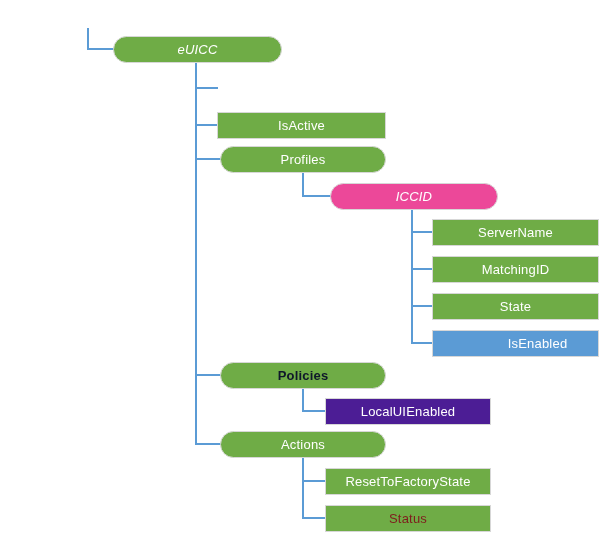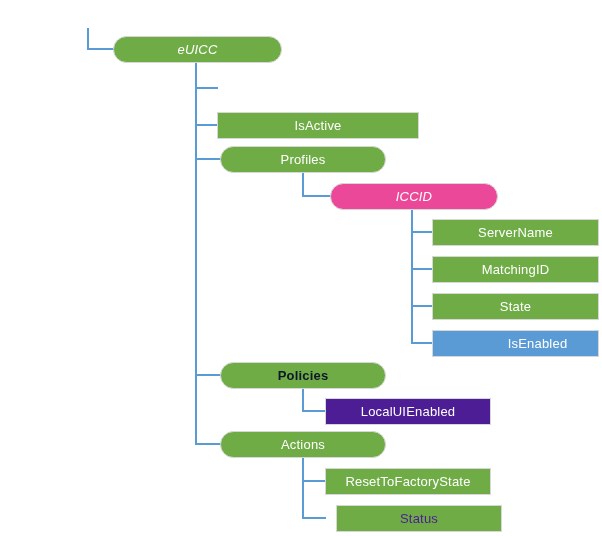--- a/index.html
+++ b/index.html
@@ -93,21 +93,21 @@
         <path d="M 303 458 L 303 518"></path>
         <path d="M 303 481 L 325 481"></path>
         <path d="M 303 518 L 325 518"></path>
       </g>
   </svg>
 
   <div id="node-layer">
       <div class="node green rounded italic" style="left: 113px; top: 36px; width: 169px; height: 27px; background: rgb(111, 172, 70); border-color: rgb(215, 215, 215); color: rgb(255, 255, 255);">
         <span class="node-label">eUICC</span>
       </div>
-      <div class="node green square" style="left: 217px; top: 112px; width: 202px; height: 27px; background: rgb(111, 172, 70); border-color: rgb(215, 215, 215); color: rgb(255, 255, 255);">
+      <div class="node green square" style="left: 217px; top: 112px; width: 169px; height: 27px; background: rgb(111, 172, 70); border-color: rgb(215, 215, 215); color: rgb(255, 255, 255);">
         <span class="node-label">IsActive</span>
       </div>
       <div class="node green rounded" style="left: 220px; top: 146px; width: 166px; height: 27px; background: rgb(111, 172, 70); border-color: rgb(215, 215, 215); color: rgb(255, 255, 255);">
         <span class="node-label">Profiles</span>
       </div>
       <div class="node green rounded italic" style="left: 330px; top: 183px; width: 168px; height: 27px; background: #ec4899; border-color: rgb(215, 215, 215); color: rgb(255, 255, 255);">
         <span class="node-label">ICCID</span>
       </div>
       <div class="node green square" style="left: 432px; top: 219px; width: 167px; height: 27px; background: rgb(111, 172, 70); border-color: rgb(215, 215, 215); color: rgb(255, 255, 255);">
         <span class="node-label">ServerName</span>
@@ -126,18 +126,18 @@
       </div>
       <div class="node green square" style="left: 325px; top: 398px; width: 166px; height: 27px; background: #4c1d95; border-color: rgb(215, 215, 215); color: rgb(255, 255, 255);">
         <span class="node-label">LocalUIEnabled</span>
       </div>
       <div class="node green rounded" style="left: 220px; top: 431px; width: 166px; height: 27px; background: rgb(111, 172, 70); border-color: rgb(215, 215, 215); color: rgb(255, 255, 255);">
         <span class="node-label">Actions</span>
       </div>
       <div class="node green square" style="left: 325px; top: 468px; width: 166px; height: 27px; background: rgb(111, 172, 70); border-color: rgb(215, 215, 215); color: rgb(255, 255, 255);">
         <span class="node-label">ResetToFactoryState</span>
       </div>
-      <div class="node green square" style="left: 336px; top: 505px; width: 166px; height: 27px; background: rgb(111, 172, 70); border-color: rgb(215, 215, 215); color: #4c1d95;">
+      <div class="node green square" style="left: 325px; top: 505px; width: 166px; height: 27px; background: rgb(111, 172, 70); border-color: rgb(215, 215, 215); color: #7f1d1d;">
         <span class="node-label">Status</span>
       </div>
     </div>
 
 </div>
 
 </body></html>

